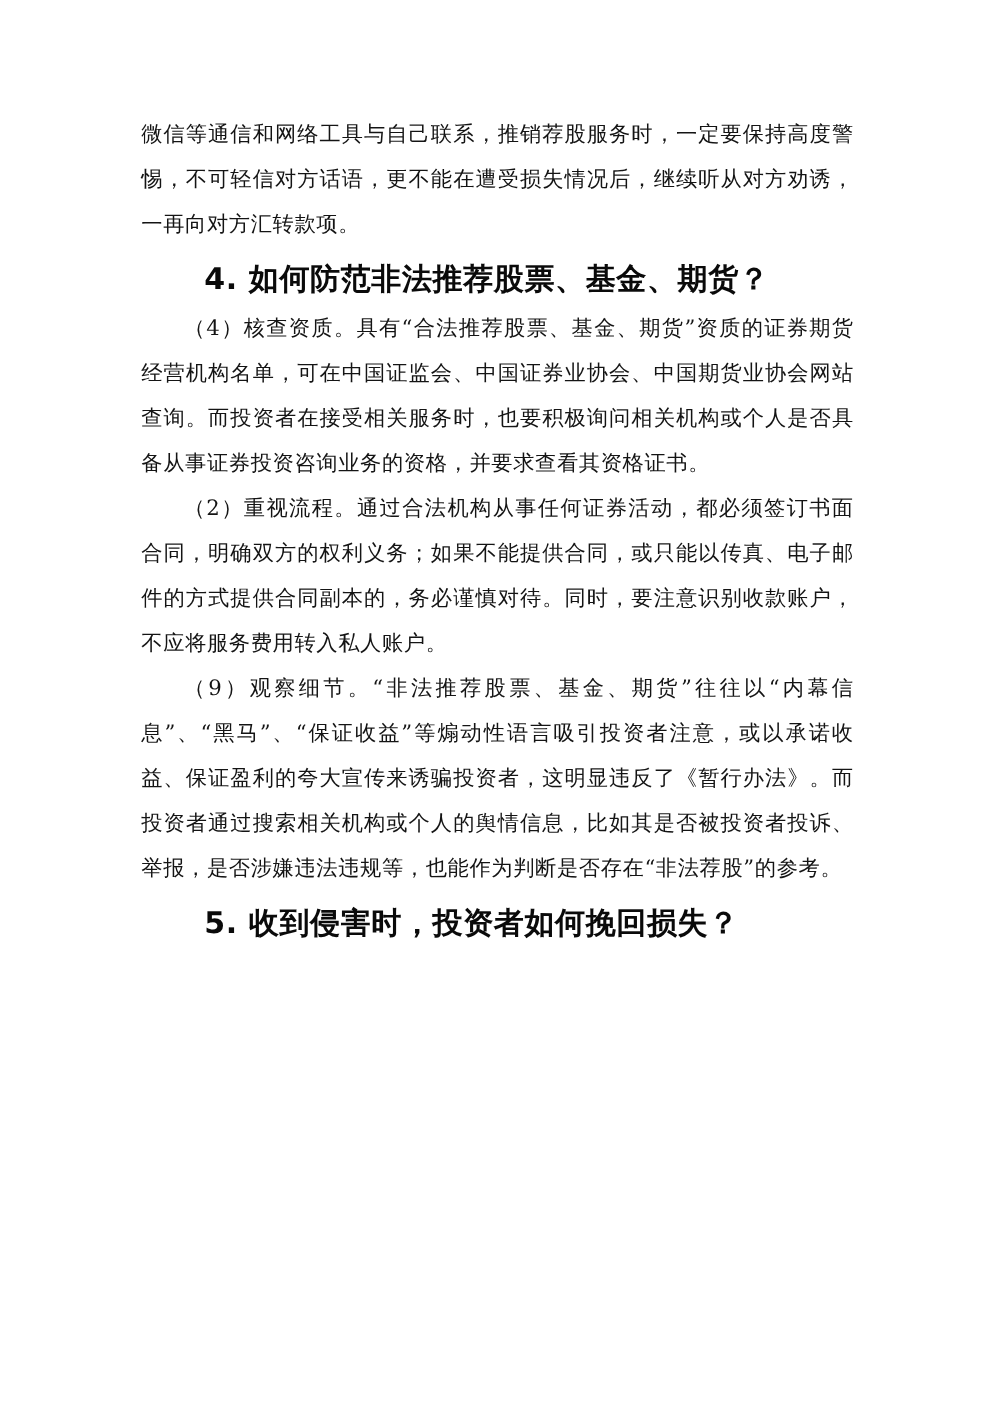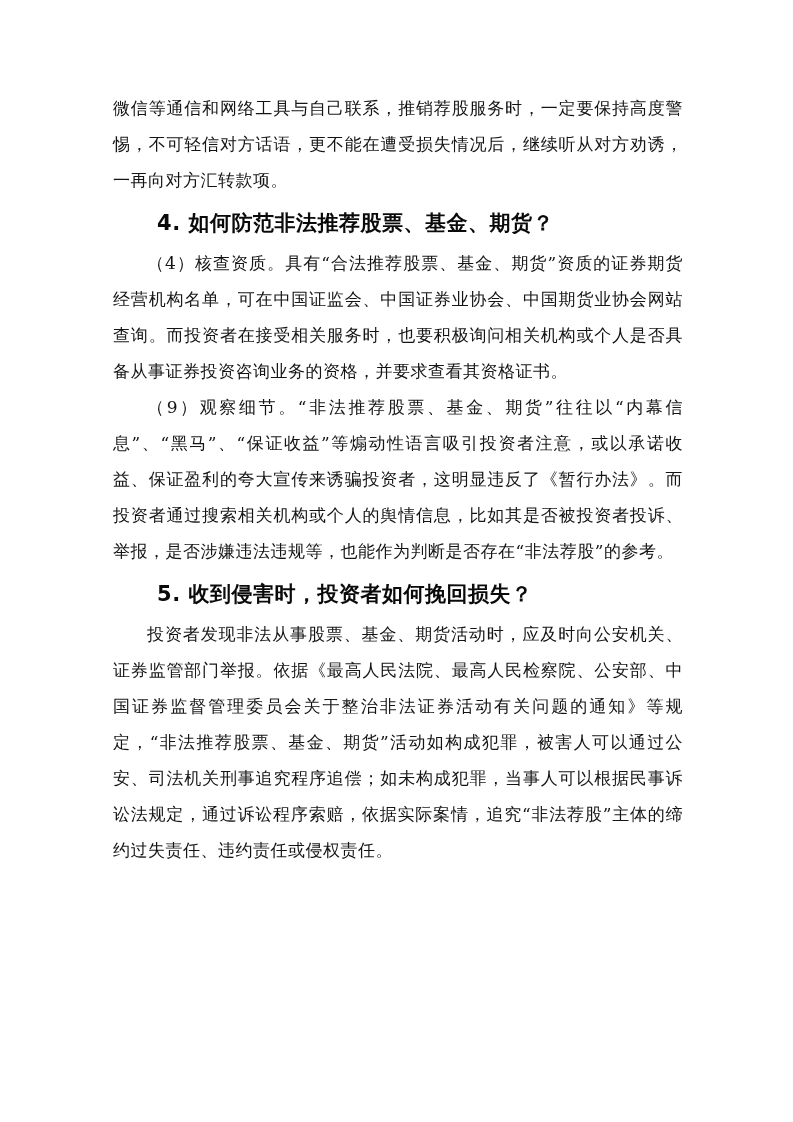--- a/index.html
+++ b/index.html
@@ -28,43 +28,43 @@
     text-align: justify;
     text-justify: inter-ideograph;
     text-indent: 2em;
     letter-spacing: 0.5px;
   }
   .para.no-indent {
     text-indent: 0;
   }
   .section-heading {
     font-family: "DejaVu Sans", "Liberation Sans", sans-serif;
-    font-size: 21px;
+    font-size: 24px;
     font-weight: bold;
     line-height: 36px;
     margin: 7px 0 4px 0;
     text-indent: 2.1em;
     color: #0a0a0a;
     letter-spacing: 0.5px;
   }
 </style>
 </head>
 <body>
 
 <div class="page">
   <div class="doc-body">
 
     <p class="para no-indent">微信等通信和网络工具与自己联系，推销荐股服务时，一定要保持高度警惕，不可轻信对方话语，更不能在遭受损失情况后，继续听从对方劝诱，一再向对方汇转款项。</p>
 
     <h2 class="section-heading">4. 如何防范非法推荐股票、基金、期货？</h2>
 
     <p class="para">（4）核查资质。具有“合法推荐股票、基金、期货”资质的证券期货经营机构名单，可在中国证监会、中国证券业协会、中国期货业协会网站查询。而投资者在接受相关服务时，也要积极询问相关机构或个人是否具备从事证券投资咨询业务的资格，并要求查看其资格证书。</p>
 
+    <p class="para">（2）重视流程。通过合法机构从事任何证券活动，都必须签订书面合同，明确双方的权利义务；如果不能提供合同，或只能以传真、电子邮件的方式提供合同副本的，务必谨慎对待。同时，要注意识别收款账户，不应将服务费用转入私人账户。</p>
 
     <p class="para">（9）观察细节。“非法推荐股票、基金、期货”往往以“内幕信息”、“黑马”、“保证收益”等煽动性语言吸引投资者注意，或以承诺收益、保证盈利的夸大宣传来诱骗投资者，这明显违反了《暂行办法》。而投资者通过搜索相关机构或个人的舆情信息，比如其是否被投资者投诉、举报，是否涉嫌违法违规等，也能作为判断是否存在“非法荐股”的参考。</p>
 
     <h2 class="section-heading">5. 收到侵害时，投资者如何挽回损失？</h2>
 
-    <p class="para">投资者发现非法从事股票、基金、期货活动时，应及时向公安机关、证券监管部门举报。依据《最高人民法院、最高人民检察院、公安部、中国证券监督管理委员会关于整治非法证券活动有关问题的通知》等规定，“非法推荐股票、基金、期货”活动如构成犯罪，被害人可以通过公安、司法机关刑事追究程序追偿；如未构成犯罪，当事人可以根据民事诉讼法规定，通过诉讼程序索赔，依据实际案情，追究“非法荐股”主体的缔约过失责任、违约责任或侵权责任。</p>
 
 
   </div>
 </div>
 
 </body></html>

